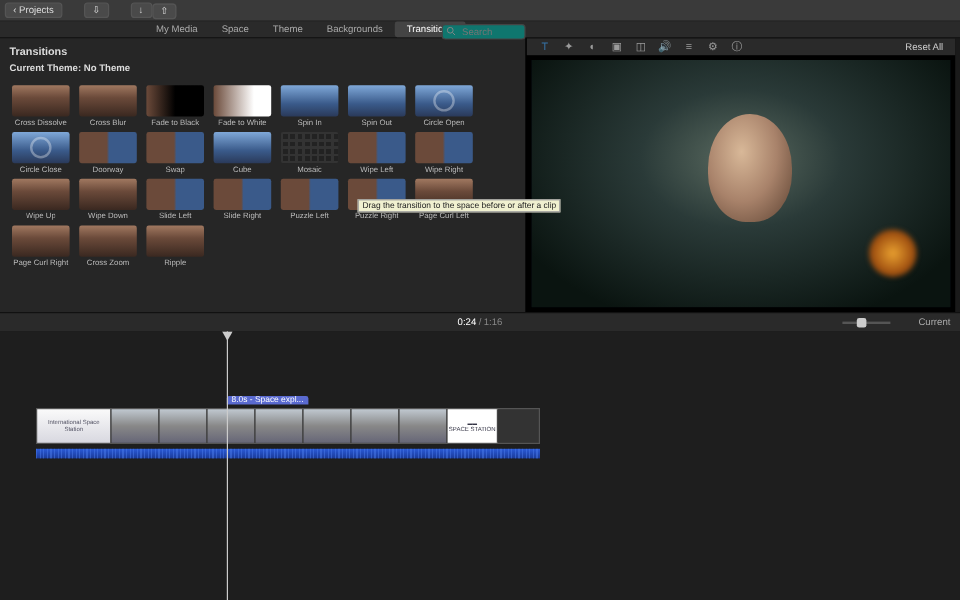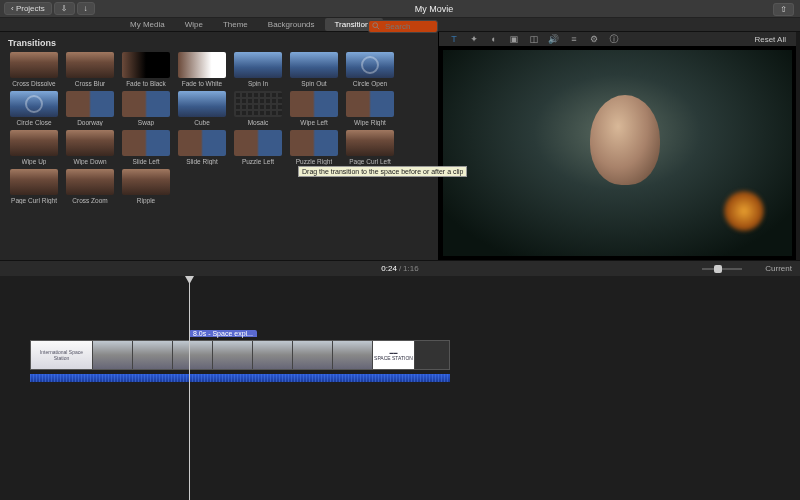--- a/index.html
+++ b/index.html
@@ -1,26 +1,26 @@
 <!DOCTYPE html>
 <html><head>
 <meta charset="utf-8">
 <style>
 * { margin:0; padding:0; box-sizing:border-box; font-family:-apple-system,Helvetica,Arial,sans-serif; }
 body { background:#1a1a1a; color:#ccc; width:800px; height:500px; overflow:hidden; font-size:9px; }
 .titlebar { height:18px; background:#3a3a3a; display:flex; align-items:center; border-bottom:1px solid #222;}
-.titlebar .left { display:flex; gap:2px; padding-left:4px;}
+.titlebar .left { display:flex; gap:18px; padding-left:4px;}
 .titlebar .tbtn { background:#4a4a4a; border:1px solid #555; border-radius:3px; padding:1px 6px; font-size:8px; color:#ddd; cursor:pointer;}
 .titlebar .title { flex:1; text-align:center; font-size:9px; color:#eee;}
 .titlebar .right { padding-right:6px;}
 .tabbar { height:14px; background:#2a2a2a; display:flex; align-items:center; padding-left:120px; gap:0; border-bottom:1px solid #111;text-align:center;}
 .tab { padding:2px 10px; font-size:8px; color:#aaa; cursor:pointer;}
 .tab.active { background:#444; color:#fff; border-radius:2px;}
 .searchbar { position:absolute; right:362px; top:20px; display:flex; align-items:center;}
-.search { background:#c2410c; border:1px solid #444; border-radius:3px; padding:1px 4px 1px 16px; font-size:8px; color:#ccc; width:70px;}
+.search { background:#0f766e; border:1px solid #444; border-radius:3px; padding:1px 4px 1px 16px; font-size:8px; color:#ccc; width:70px;}
 .sglass { position:absolute; left:4px; top:2px; width:8px; height:8px; }
 .main { display:flex; height:228px; }
 .browser { width:438px; background:#262626; overflow:hidden; padding:6px 8px;}
 .browser h3 { font-size:9px; font-weight:600; color:#ddd; margin-bottom:4px;}
 .theme { font-size:8px; font-weight:600; color:#ddd; margin:4px 0 10px;}
 .grid { display:grid; grid-template-columns:repeat(7,52px); gap:4px 4px;}
 .cell { width:52px; display:flex; flex-direction:column; align-items:center; cursor:pointer;}
 .thumb { width:48px; height:26px; border-radius:2px; background:linear-gradient(180deg,#a07860 0%,#6b4a3a 40%,#3a2820 100%); position:relative; overflow:hidden;}
 .thumb.blue { background:linear-gradient(180deg,#7fa8d8 0%,#3a5a8a 60%,#2a3a5a 100%);}
 .thumb.black { background:linear-gradient(90deg,#6b4a3a 0%,#000 50%,#000 100%);}
@@ -61,42 +61,42 @@
 </style>
 </head>
 <body>
 
 <div class="titlebar">
   <div class="left">
     <span class="tbtn">‹ <span>Projects</span></span>
     <span class="tbtn">⇩</span>
     <span class="tbtn">↓</span>
   </div>
-  <div class="title">My Movie</div>
   <div class="right"><span class="tbtn">⇧</span></div>
 </div>
 
 <div class="tabbar">
   <span class="tab">My Media</span>
-  <span class="tab">Wipe</span>
+  <span class="tab">Space</span>
   <span class="tab">Theme</span>
   <span class="tab">Backgrounds</span>
   <span class="tab active">Transitions</span>
 </div>
 <div class="searchbar">
   <svg class="sglass" viewBox="0 0 10 10">
       <circle cx="4" cy="4" r="3" stroke="#888" fill="none"></circle>
       <line x1="6.5" y1="6.5" x2="9" y2="9" stroke="#888"></line>
     </svg>
   <input class="search" placeholder="Search" style="">
 </div>
 
 <div class="main">
   <div class="browser">
     <h3>Transitions</h3>
+    <div class="theme">Current Theme: No Theme</div>
     <div class="grid" id="tgrid">
         <div class="cell">
           <div class="thumb "></div>
           <div class="lbl">Cross Dissolve</div>
         </div>
         <div class="cell">
           <div class="thumb "></div>
           <div class="lbl">Cross Blur</div>
         </div>
         <div class="cell">

